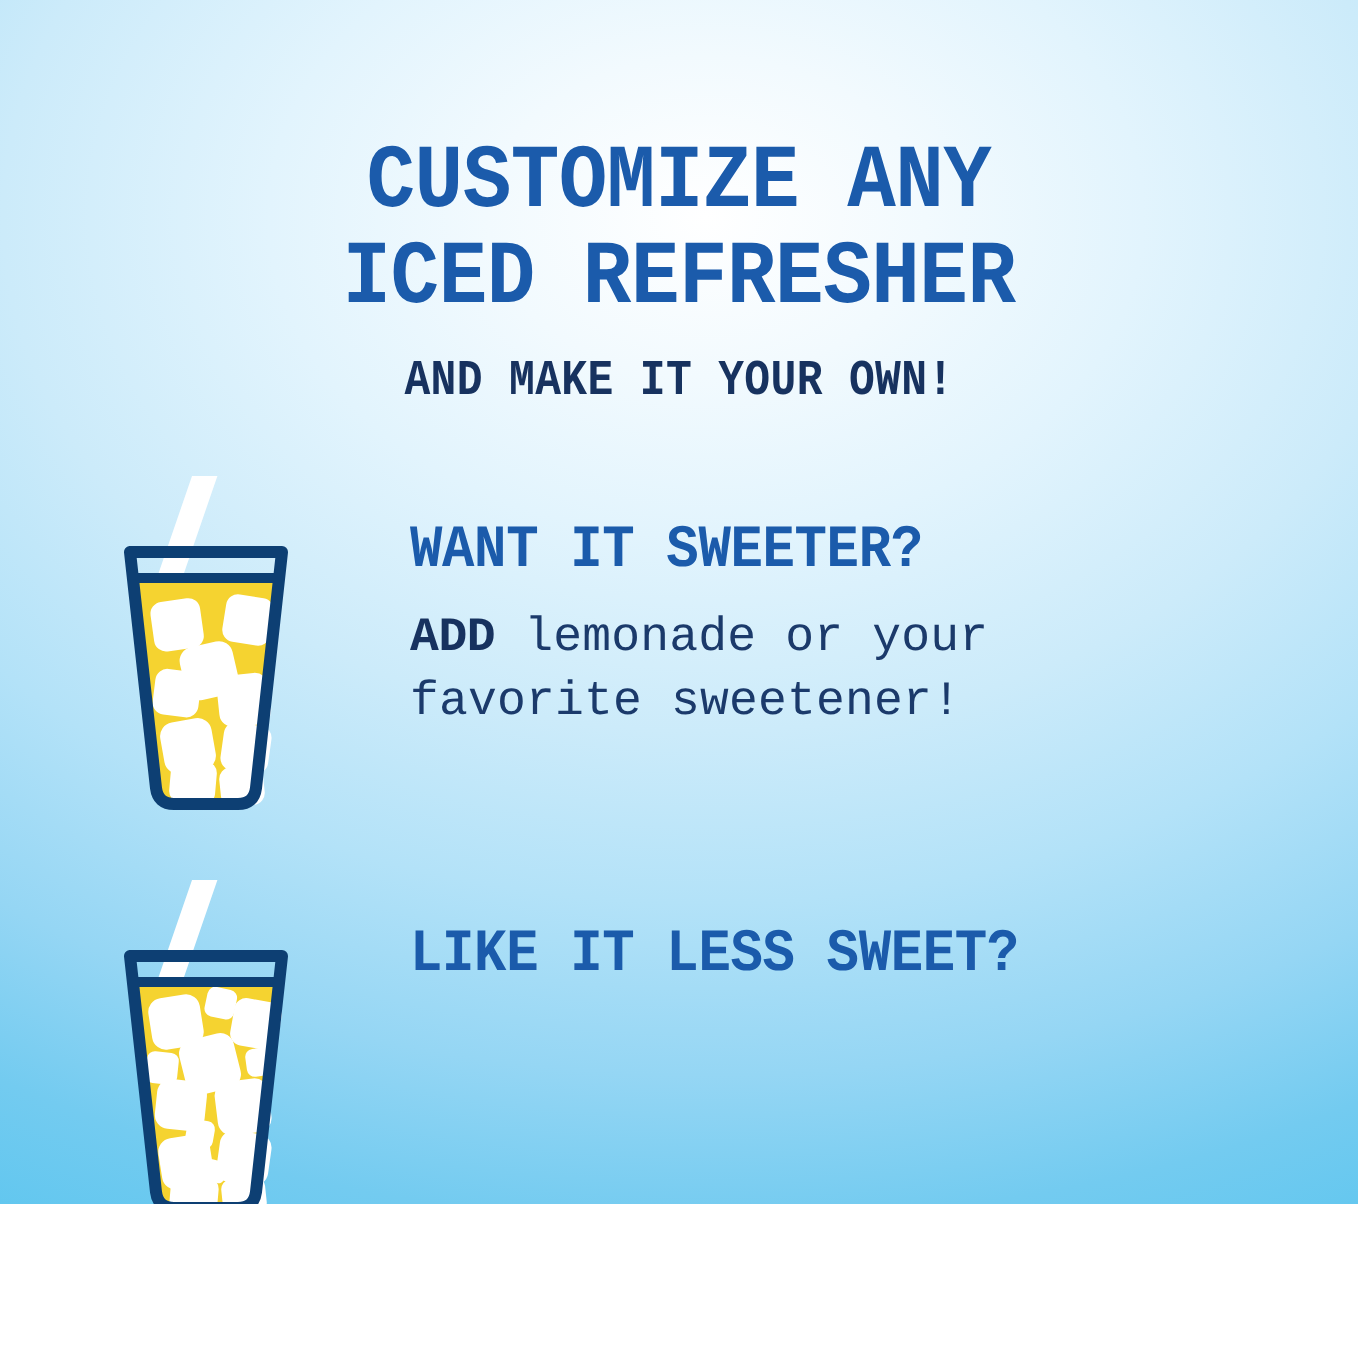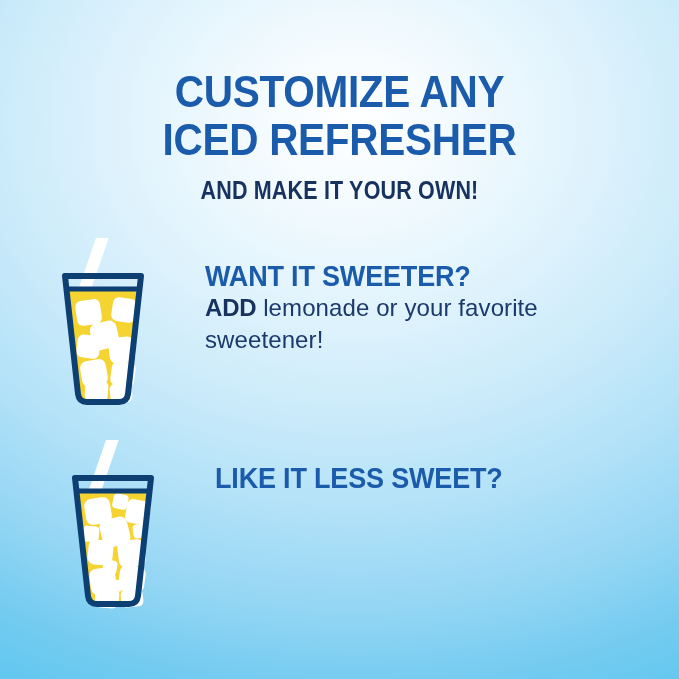--- a/index.html
+++ b/index.html
@@ -5,32 +5,33 @@
   * { margin:0; padding:0; box-sizing:border-box; }
 
   html, body {
     width:679px; height:679px;
     font-family:"Liberation Sans", sans-serif;
     overflow:hidden;
   }
 
   #poster {
     position:relative;
-    width:679px; height:679px;
+    width:679px; height:602px;
     background:
       radial-gradient(ellipse 115% 95% at 52% 18%,
         #ffffff 0%,
         #f2fafe 14%,
         #e2f4fd 28%,
         #ccebfa 45%,
         #b3e2f8 60%,
         #95d6f4 75%,
         #73cbf0 88%,
         #5ec6ef 100%);
     overflow:hidden;
+    font-family:Liberation Mono, monospace;
   }
 
   
   #header {
     position:absolute;
     top:68px; left:0; width:679px;
     text-align:center;
   }
   .headline {
     color:#1b5bab;
@@ -55,41 +56,42 @@
   }
 
   
   .row {
     position:absolute;
     left:0; width:679px;
     display:flex;
     align-items:flex-start;
   }
   #row-1 { top:238px; }
-  #row-2 { top:440px;padding-left:10px; }
+  #row-2 { top:440px; }
 
   .glass-cell {
     width:205px;
     display:flex;
     justify-content:center;
     flex:0 0 205px;
   }
   .text-cell { flex:1 1 auto; padding-top:22px; }
 
   .row-heading {
     color:#1b5bab;
     font-weight:bold;
     font-size:30px;
     line-height:32px;
     letter-spacing:-0.2px;
     transform:scaleX(0.90);
     transform-origin:left top;
     white-space:nowrap;
   }
   .row-body {
+    margin-top:12px;
     color:#1b3a6b;
     font-size:24px;
     line-height:32px;
     max-width:400px;
     letter-spacing:0.1px;
   }
   .row-body b { font-weight:bold; color:#17325f; letter-spacing:-0.2px; }
 
   svg { display:block; }
 </style>

